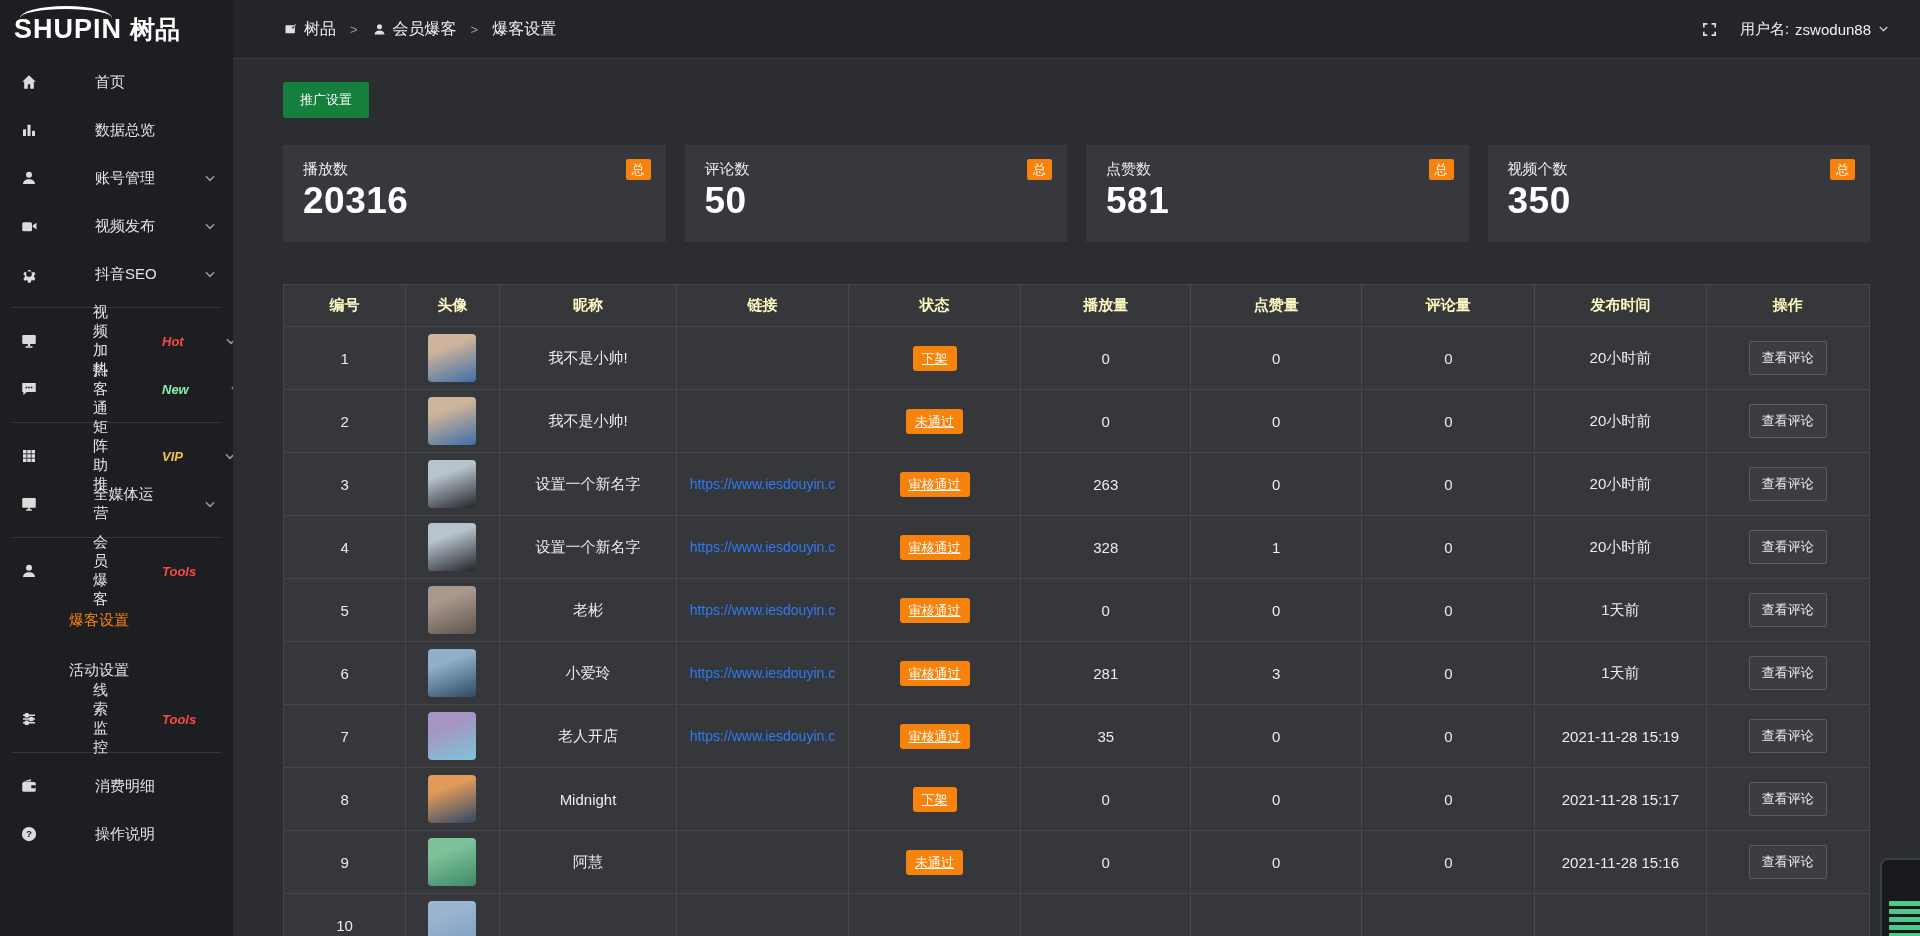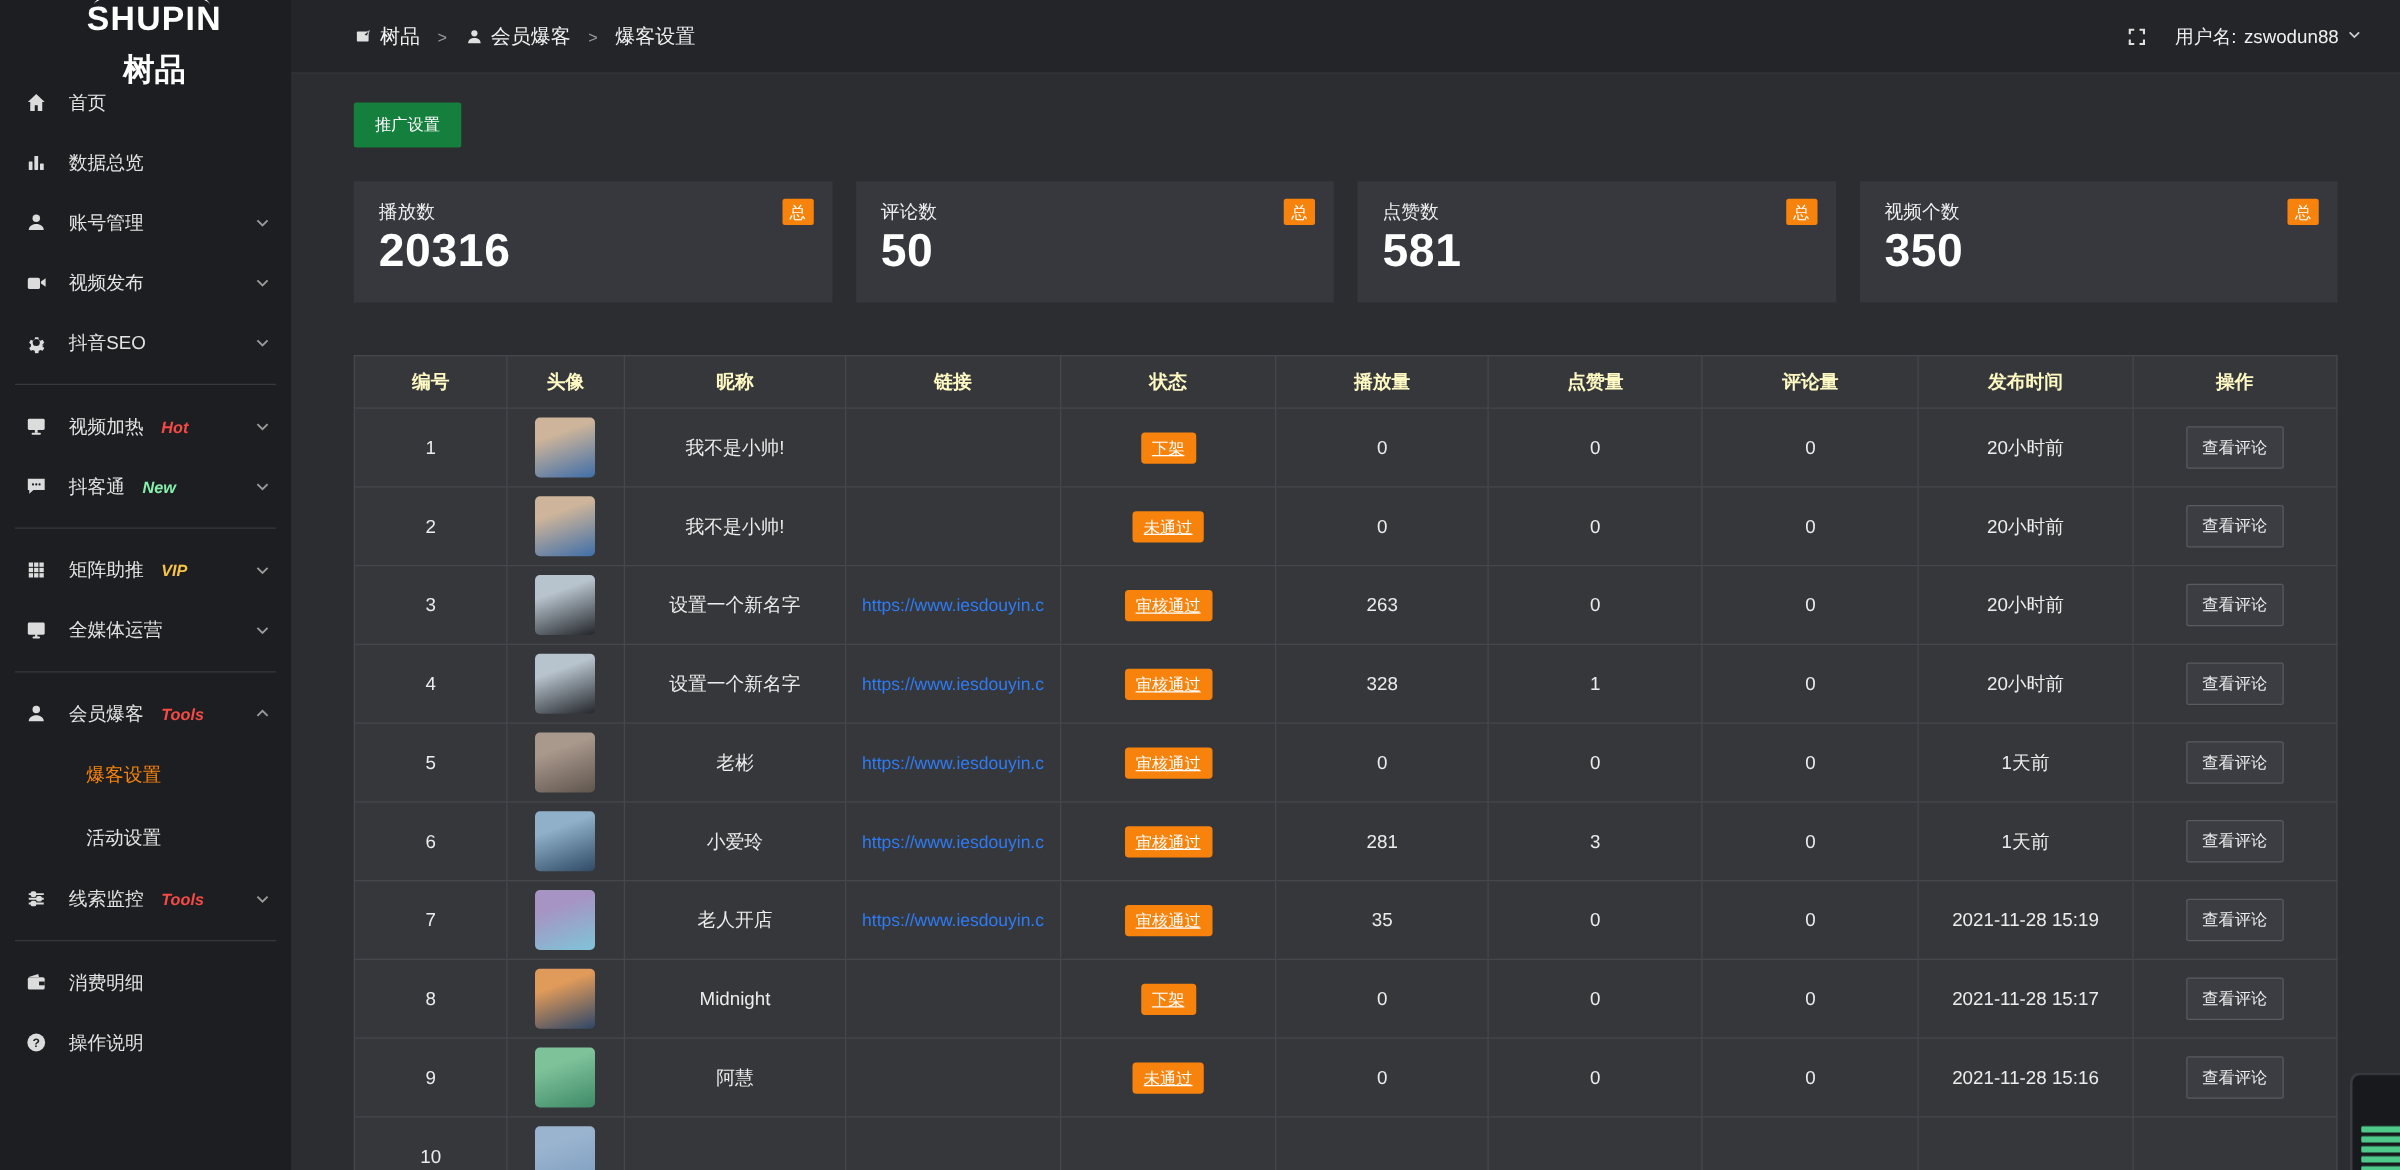--- a/index.html
+++ b/index.html
@@ -2,28 +2,28 @@
 <html><head>
 <meta charset="utf-8">
 <style>
   * { margin:0; padding:0; box-sizing:border-box; }
   html,body { width:1920px; height:936px; overflow:hidden; background:#2c2d31;
               font-family:"Liberation Sans","DejaVu Sans",sans-serif; }
   body { display:flex; color:#e8e8e8; }
 
   
   .sidebar { width:233px; min-width:233px; height:936px; background:#1d1e21; overflow:hidden; }
-  .logo { height:58px; display:flex; align-items:center; padding-left:14px; gap:8px;flex-direction:column; }
+  .logo { height:58px; display:flex; align-items:center; padding-left:14px; gap:8px; }
   .logo-en { position:relative; font-weight:bold; font-size:27px; letter-spacing:1px;
              color:#fff; font-family:"Liberation Sans",sans-serif; }
   .logo-arc { position:absolute; left:6px; right:10px; top:-8px; height:12px;
               border-top:3px solid #fff; border-radius:50% 50% 0 0 / 100% 100% 0 0; }
   .logo-cn { font-size:25px; font-weight:bold; color:#fff; }
   .side-item { height:48px; display:flex; align-items:center; padding:0 16px 0 20px;
-               font-size:15px; color:#e3e3e3; cursor:pointer; }
+               font-size:15px; color:#e3e3e3; cursor:pointer;gap:40px; }
   .side-item .ico { width:20px; height:20px; display:flex; align-items:center; color:#dcdcdc; }
   .side-item .ico svg { width:18px; height:18px; }
   .side-item .lbl { margin-left:15px; }
   .side-item .tag { margin-left:14px; font-size:13px; font-style:italic; font-weight:bold; }
   .side-item .chev { margin-left:auto; color:#9a9a9a; display:flex; }
   .side-item .chev svg { width:14px; height:14px; }
   .side-sub { height:50px; display:flex; align-items:center; padding-left:69px;
               font-size:15px; color:#e3e3e3; cursor:pointer; }
   .side-sub.active { color:#F7830D; }
   .side-divider { height:1px; background:#37383c; margin:9px 12px; }

